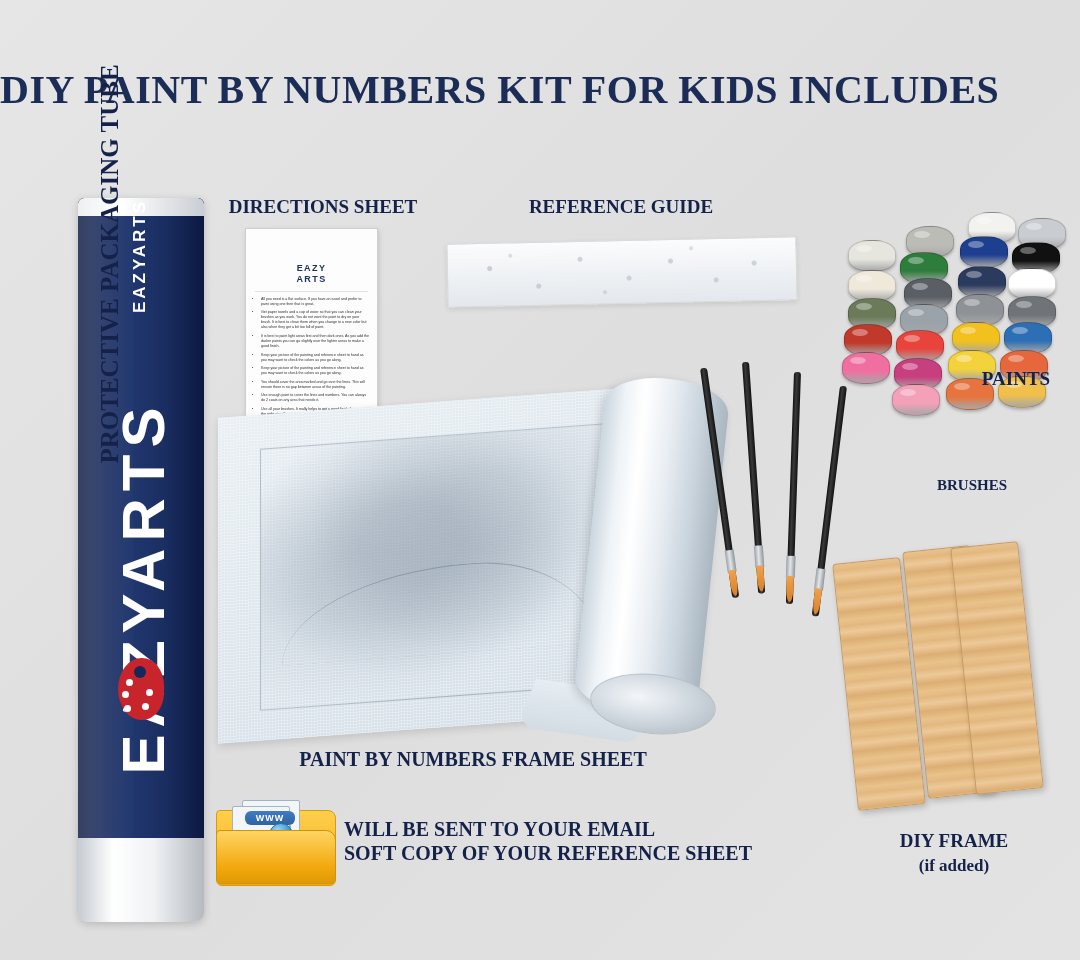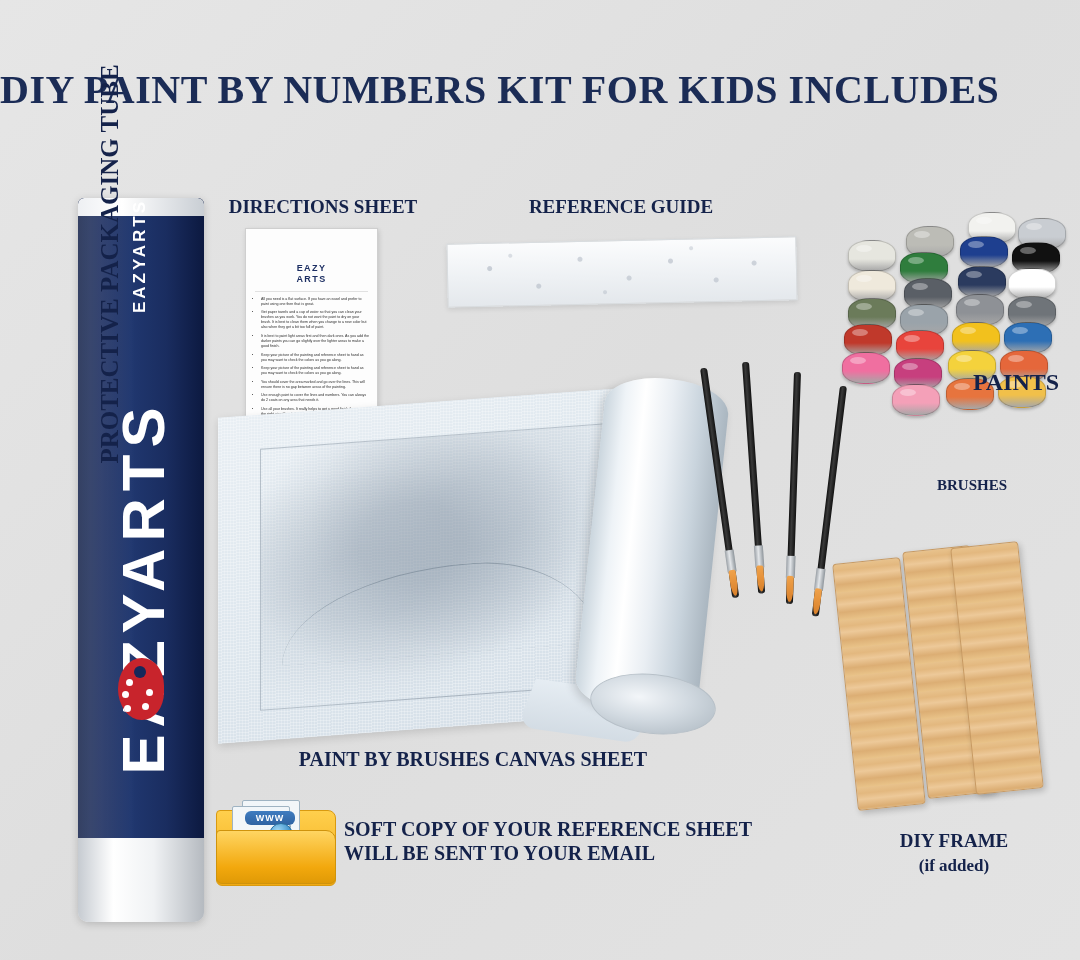--- a/index.html
+++ b/index.html
@@ -450,21 +450,21 @@
     position: absolute;
     left: 0; bottom: 0;
     width: 118px; height: 52px;
     background: linear-gradient(180deg,#ffd562,#f2a80d 70%,#e09a06);
     border-radius: 4px 10px 6px 6px;
     border: 1px solid #cf930c;
   }
 
   .caption-directions { left: 210px; top: 196px; width: 226px; font-size: 19px; }
   .caption-reference  { left: 500px; top: 196px; width: 242px; font-size: 19px; }
-  .caption-paints     { left: 962px; top: 368px; width: 108px; font-size: 24px; }
+  .caption-paints     { left: 962px; top: 368px; width: 108px; font-size: 19px; }
   .caption-brushes    { left: 908px; top: 477px; width: 128px; font-size: 15px; }
   .caption-canvas     { left: 248px; top: 748px; width: 450px; font-size: 20px; }
   .caption-softcopy   { left: 344px; top: 818px; width: 490px; font-size: 20px; text-align: left; }
   .caption-frame      { left: 846px; top: 830px; width: 216px; font-size: 19px; }
   .caption-frame .sub { font-size: 17px; display: block; margin-top: 4px; }
 </style>
 </head>
 <body>
 
 <div class="stage">
@@ -511,21 +511,21 @@
   <div class="reference-guide"></div>
 
   <div class="canvas-wrap">
     <div class="canvas-flat">
       <div class="canvas-art"></div>
     </div>
     <div class="canvas-tail"></div>
     <div class="canvas-roll"></div>
     <div class="canvas-roll-end"></div>
   </div>
-  <div class="caption caption-canvas">PAINT BY BRUSHES CANVAS SHEET</div>
+  <div class="caption caption-canvas">PAINT BY NUMBERS FRAME SHEET</div>
 
   <div class="paints">
       <div class="pot" style="left: 120px; top: 0px; background: linear-gradient(rgb(242, 242, 239) 0%, rgb(242, 242, 239) 60%, rgba(0, 0, 0, 0.25) 100%);"></div>
       <div class="pot" style="left: 58px; top: 14px; background: linear-gradient(rgb(188, 188, 182) 0%, rgb(188, 188, 182) 60%, rgba(0, 0, 0, 0.25) 100%);"></div>
       <div class="pot" style="left: 0px; top: 28px; background: linear-gradient(rgb(230, 230, 223) 0%, rgb(230, 230, 223) 60%, rgba(0, 0, 0, 0.25) 100%);"></div>
       <div class="pot" style="left: 170px; top: 6px; background: linear-gradient(rgb(201, 205, 210) 0%, rgb(201, 205, 210) 60%, rgba(0, 0, 0, 0.25) 100%);"></div>
       <div class="pot" style="left: 112px; top: 24px; background: linear-gradient(rgb(30, 63, 143) 0%, rgb(30, 63, 143) 60%, rgba(0, 0, 0, 0.25) 100%);"></div>
       <div class="pot" style="left: 52px; top: 40px; background: linear-gradient(rgb(47, 125, 61) 0%, rgb(47, 125, 61) 60%, rgba(0, 0, 0, 0.25) 100%);"></div>
       <div class="pot" style="left: 164px; top: 30px; background: linear-gradient(rgb(17, 17, 17) 0%, rgb(17, 17, 17) 60%, rgba(0, 0, 0, 0.25) 100%);"></div>
       <div class="pot" style="left: 0px; top: 58px; background: linear-gradient(rgb(239, 233, 220) 0%, rgb(239, 233, 220) 60%, rgba(0, 0, 0, 0.25) 100%);"></div>
@@ -587,17 +587,17 @@
       <div class="bar" style="top:31px; width:38px;"></div>
       <div class="bar" style="top:38px; width:30px;"></div>
     </div>
     <div class="folder-doc" style="left:16px; top:6px; width:56px; height:46px;">
       <div class="folder-www">WWW</div>
       <div class="folder-globe"></div>
     </div>
     <div class="folder-front"></div>
   </div>
   <div class="caption caption-softcopy">
+    <div>WILL BE SENT TO YOUR EMAIL</div>
     <div>SOFT COPY OF YOUR REFERENCE SHEET</div>
-    <div>WILL BE SENT TO YOUR EMAIL</div>
   </div>
 
 </div>
 
 </body></html>

